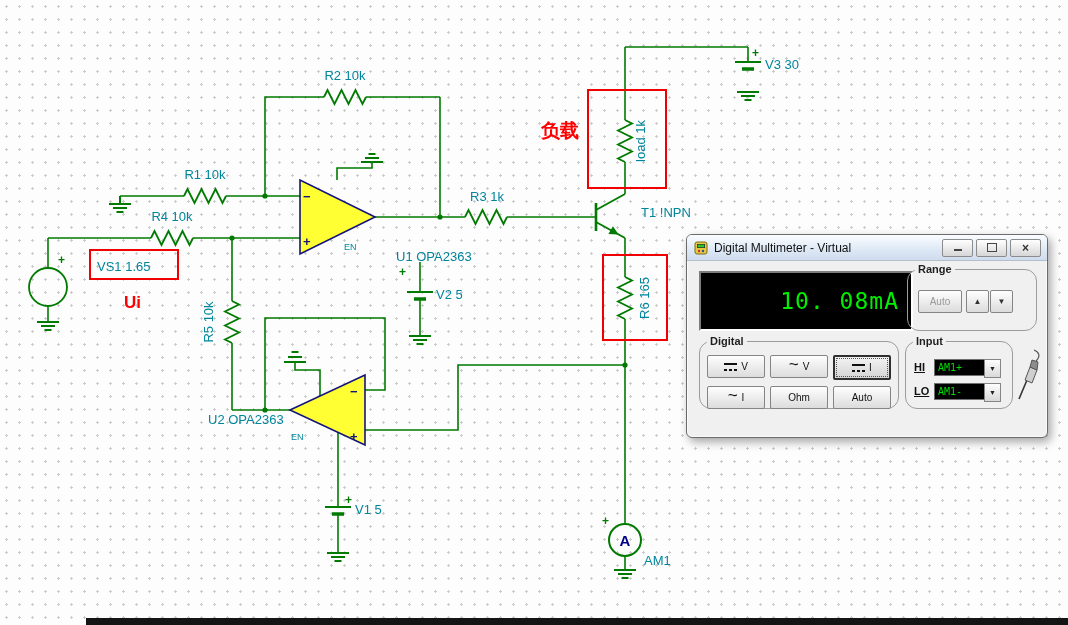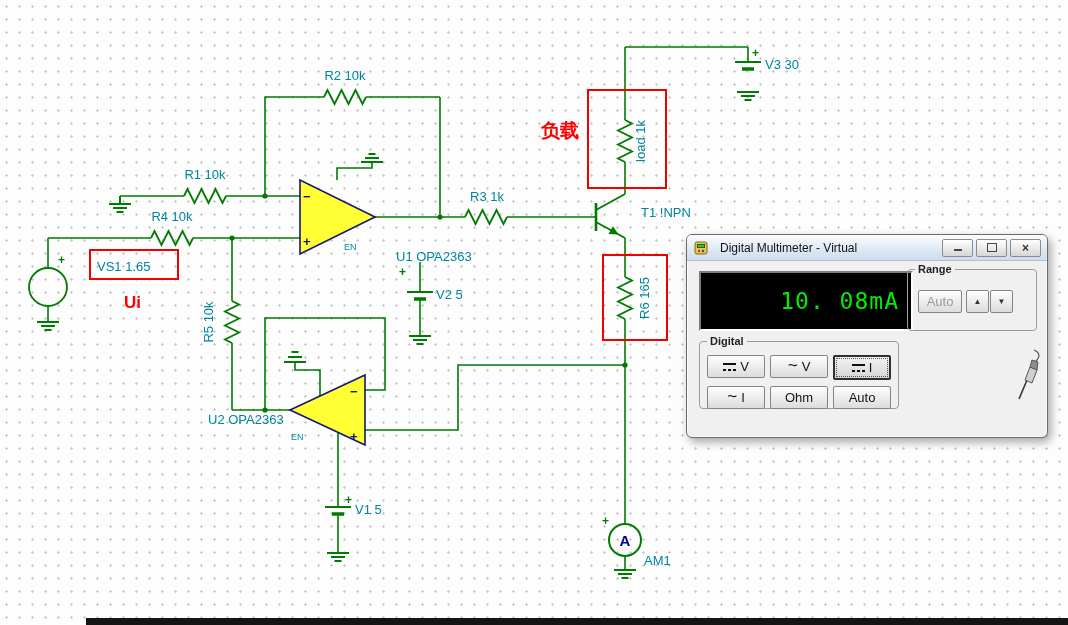--- a/index.html
+++ b/index.html
@@ -14,40 +14,40 @@
   .lbl{fill:#00869C;font-size:13px;}
   .lbl-sm{fill:#00869C;font-size:9px;}
   .red-txt{fill:#FF0000;font-weight:bold;}
   .mark{fill:#007A00;font-size:12px;font-weight:bold;}
   .op-mark{fill:#14147A;font-size:13px;font-weight:bold;}
 
   
   .mm{position:absolute;left:686px;top:234px;width:360px;height:202px;
       background:#f0f0f0;border:1px solid #6b6b6b;border-radius:6px;
       box-shadow:3px 4px 10px rgba(0,0,0,.35), inset 0 0 0 1px rgba(255,255,255,.65);}
-  .mm-title{height:25px;display:flex;align-items:center;gap:11px;padding:0 6px;
+  .mm-title{height:25px;display:flex;align-items:center;gap:5px;padding:0 6px;
       background:linear-gradient(#fbfdff,#dde8f5 60%,#cfdcee);
       border-bottom:1px solid #b4bfcc;border-radius:5px 5px 0 0;
       font-size:12px;color:#111;}
   .mm-btns{margin-left:auto;display:flex;gap:3px;}
   .mm-btn{width:29px;height:16px;border:1px solid #8b8b8b;border-radius:2px;
       background:linear-gradient(#ffffff,#d6d6d6);display:flex;align-items:center;justify-content:center;}
   .glyph-min{width:8px;height:2px;background:#444;margin-top:5px;}
   .glyph-max{width:8px;height:7px;border:1.5px solid #444;}
   .glyph-close{font-size:12px;font-weight:bold;color:#333;line-height:10px;}
   .mm-body{position:relative;height:176px;}
   .lcd{position:absolute;left:12px;top:10px;width:198px;height:56px;background:#000;
       border:2px solid;border-color:#7d7d7d #ffffff #ffffff #7d7d7d;
       color:#00ee00;font-family:"DejaVu Sans Mono",monospace;font-size:23px;
       display:flex;align-items:center;justify-content:flex-end;padding-right:12px;letter-spacing:1px;}
-  .group{position:absolute;border:1px solid #9c9c9c;border-radius:4px;}
+  .group{position:absolute;border:1px solid #9c9c9c;border-radius:12px;}
   .glabel{position:absolute;top:-7px;left:7px;background:#f0f0f0;padding:0 3px;
       font-size:11px;font-weight:bold;color:#1f1f1f;}
   .btn{border:1px solid #858585;border-radius:2px;background:linear-gradient(#fefefe,#dcdcdc);
-      display:flex;align-items:center;justify-content:center;font-size:13px;color:#111;}
+      display:flex;align-items:center;justify-content:center;font-size:10px;color:#111;}
   .auto-btn{position:absolute;left:10px;top:20px;width:42px;height:21px;color:#9a9a9a;}
   .spin{position:absolute;top:20px;width:21px;height:21px;font-size:8px;color:#333;}
   .fn-grid{position:absolute;left:7px;top:13px;display:grid;grid-template-columns:repeat(3,58px);gap:6px 5px;}
   .fn-btn{height:21px;gap:4px;}
   .fn-btn.sel{border:2px solid #2f2f2f;outline:1px dotted #555;outline-offset:-4px;
       background:linear-gradient(#f3f3f3,#d5d5d5);}
   .dc-icon{position:relative;display:inline-block;width:13px;height:8px;}
   .dc-icon::before{content:"";position:absolute;top:0;left:0;right:0;height:2px;background:#101010;}
   .dc-icon::after{content:"";position:absolute;bottom:0;left:0;right:0;height:2px;
       background:repeating-linear-gradient(90deg,#101010 0 3px,transparent 3px 5px);}
@@ -297,20 +297,37 @@
           </div>
           <div class="btn fn-btn">
             <span>Ohm</span>
           </div>
           <div class="btn fn-btn">
             <span>Auto</span>
           </div>
         </div>
       </div>
 
+      <div class="group" style="left:218px;top:80px;width:106px;height:66px;">
+        <span class="glabel">Input</span>
+        <span class="io-label" style="left:8px;top:19px;">HI</span>
+        <div class="lcd-dd" style="left:28px;top:17px;">
+          <span class="dd-val">AM1+</span>
+          <span class="dd-arrow">
+              <span>▼</span>
+            </span>
+        </div>
+        <span class="io-label" style="left:8px;top:43px;">LO</span>
+        <div class="lcd-dd" style="left:28px;top:41px;">
+          <span class="dd-val">AM1-</span>
+          <span class="dd-arrow">
+              <span>▼</span>
+            </span>
+        </div>
+      </div>
 
       <svg class="probe" width="26" height="56" viewBox="0 0 26 56">
         <line x1="4" y1="50" x2="12" y2="31" stroke="#333" stroke-width="1.6"></line>
         <polygon points="10,31 15,18 22,21 17,34" fill="#cfcfcf" stroke="#555" stroke-width="1"></polygon>
         <polygon points="15,18 17,11 23,13 22,21" fill="#8d8d8d" stroke="#555" stroke-width="1"></polygon>
         <path d="M21 12 C26 7 24 3 19 1" stroke="#555" stroke-width="1.2" fill="none"></path>
       </svg>
     </div>
   </div>
 

